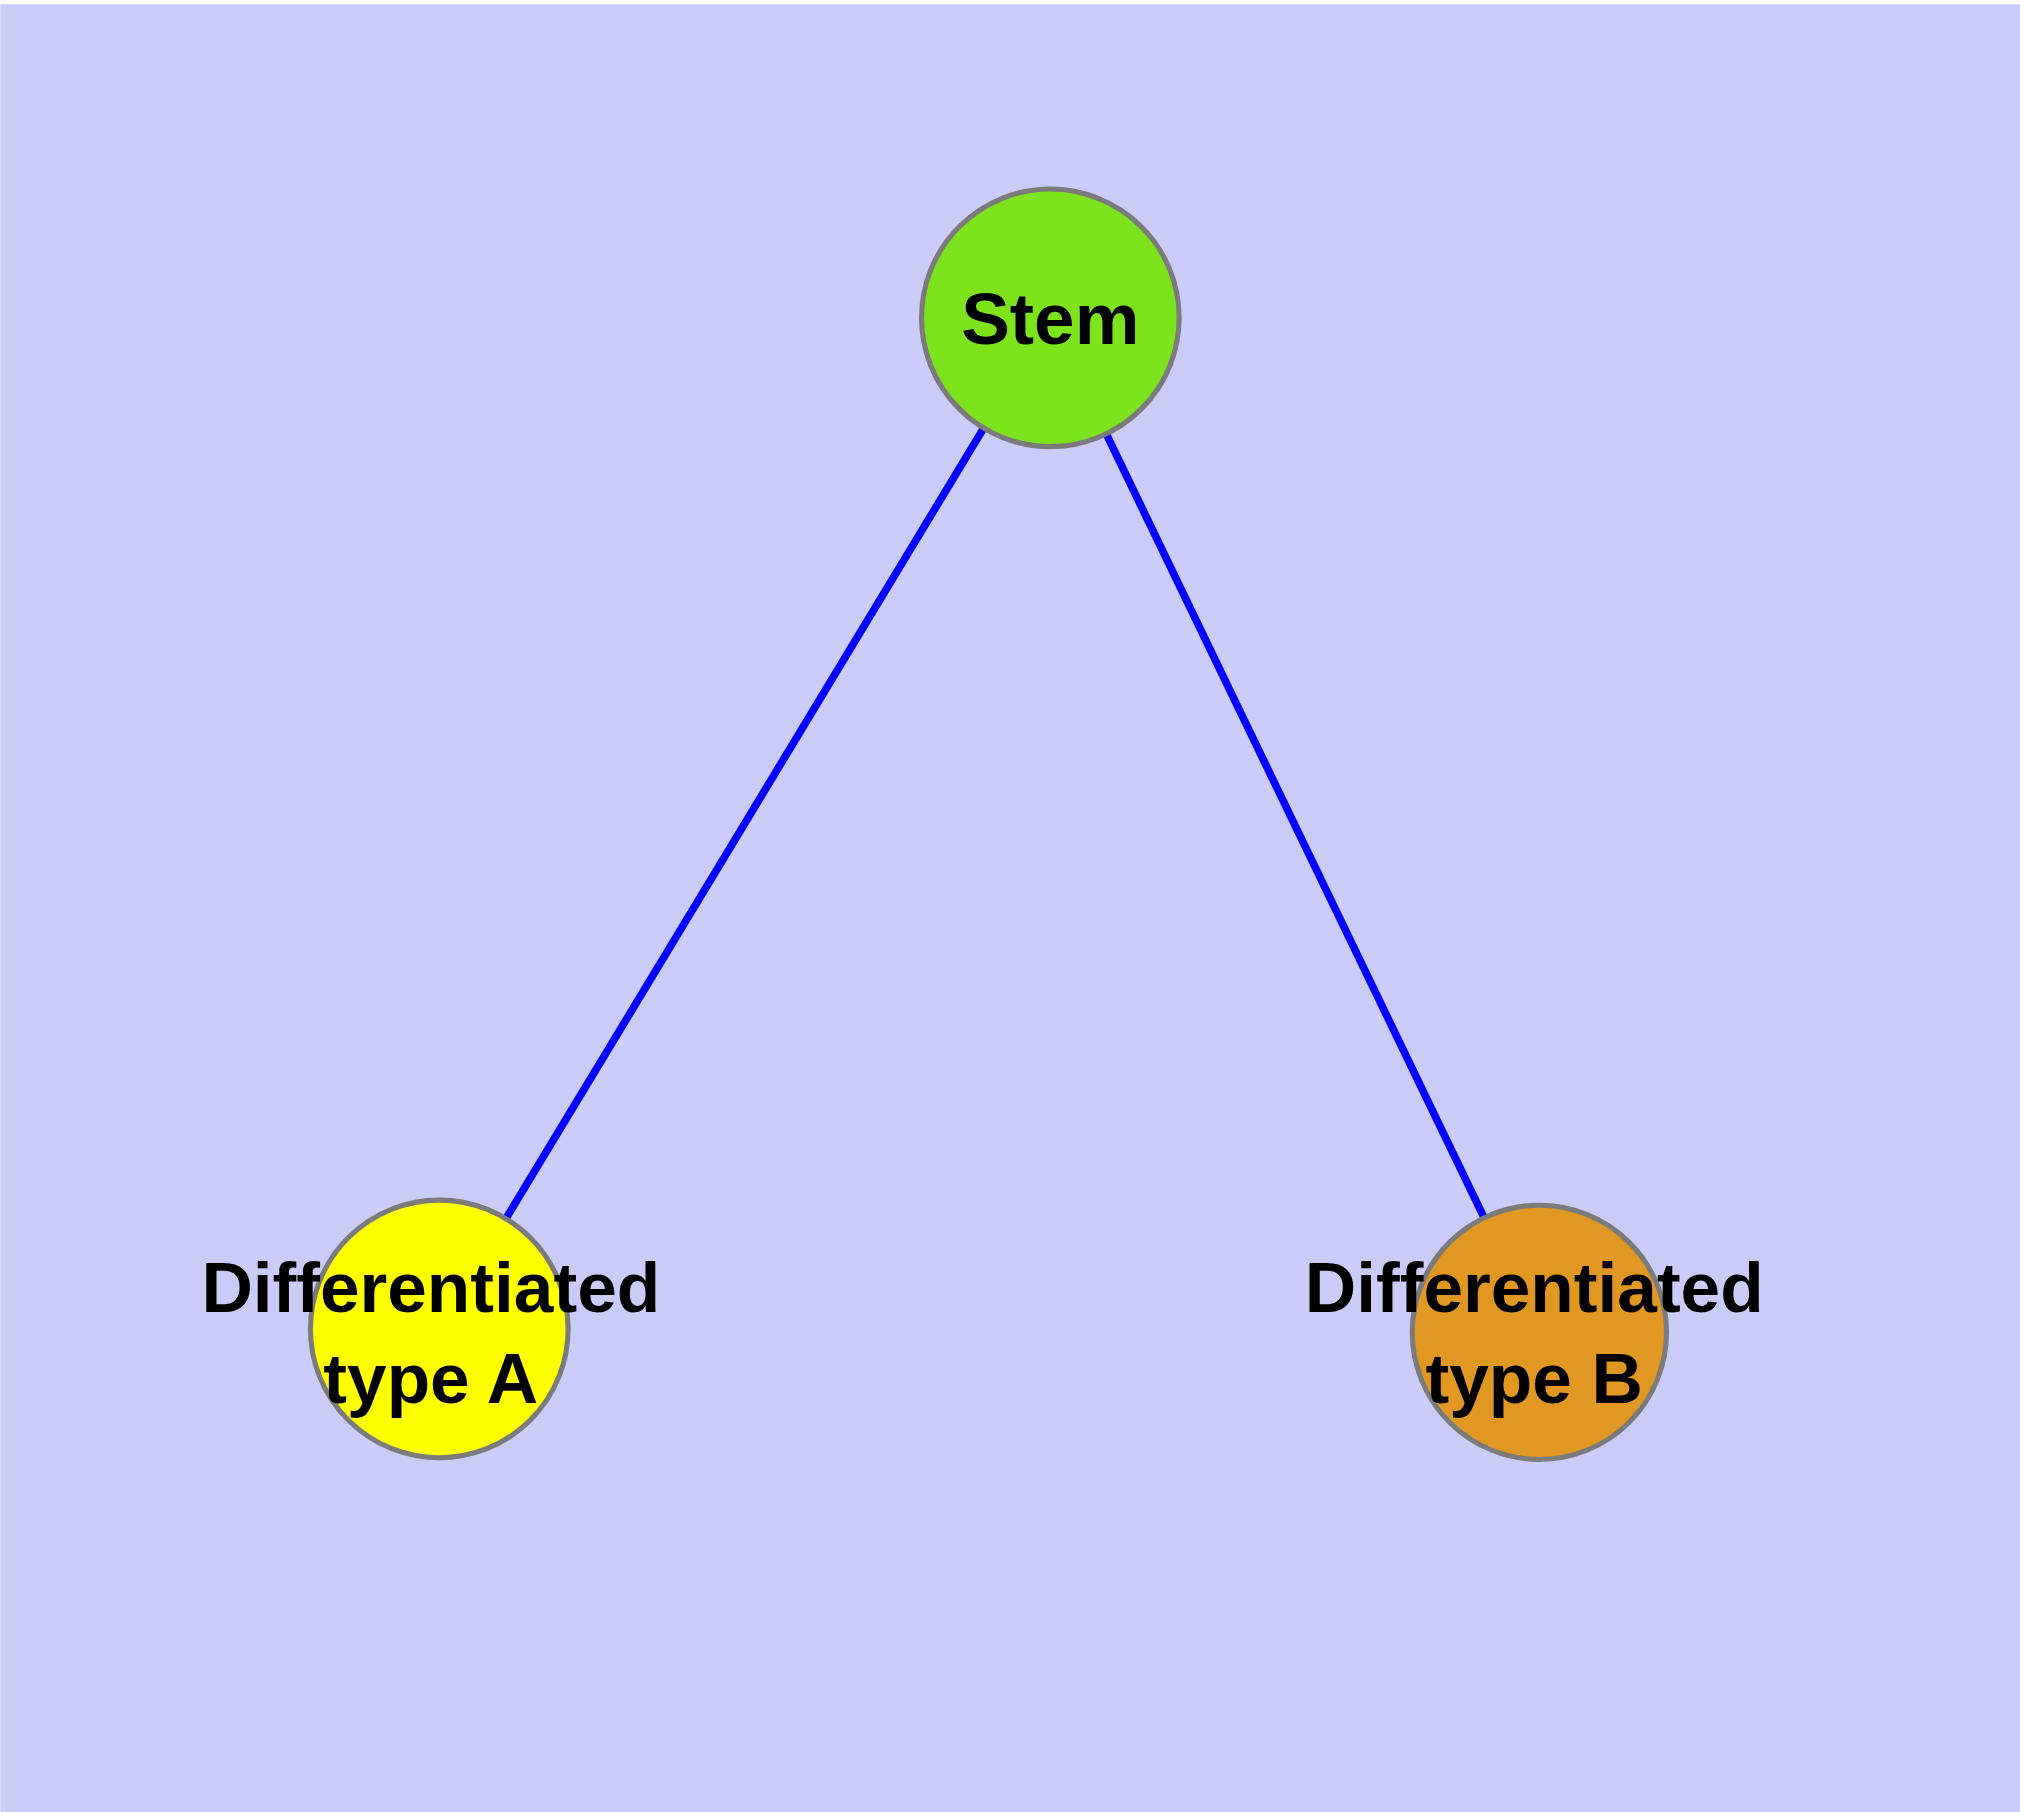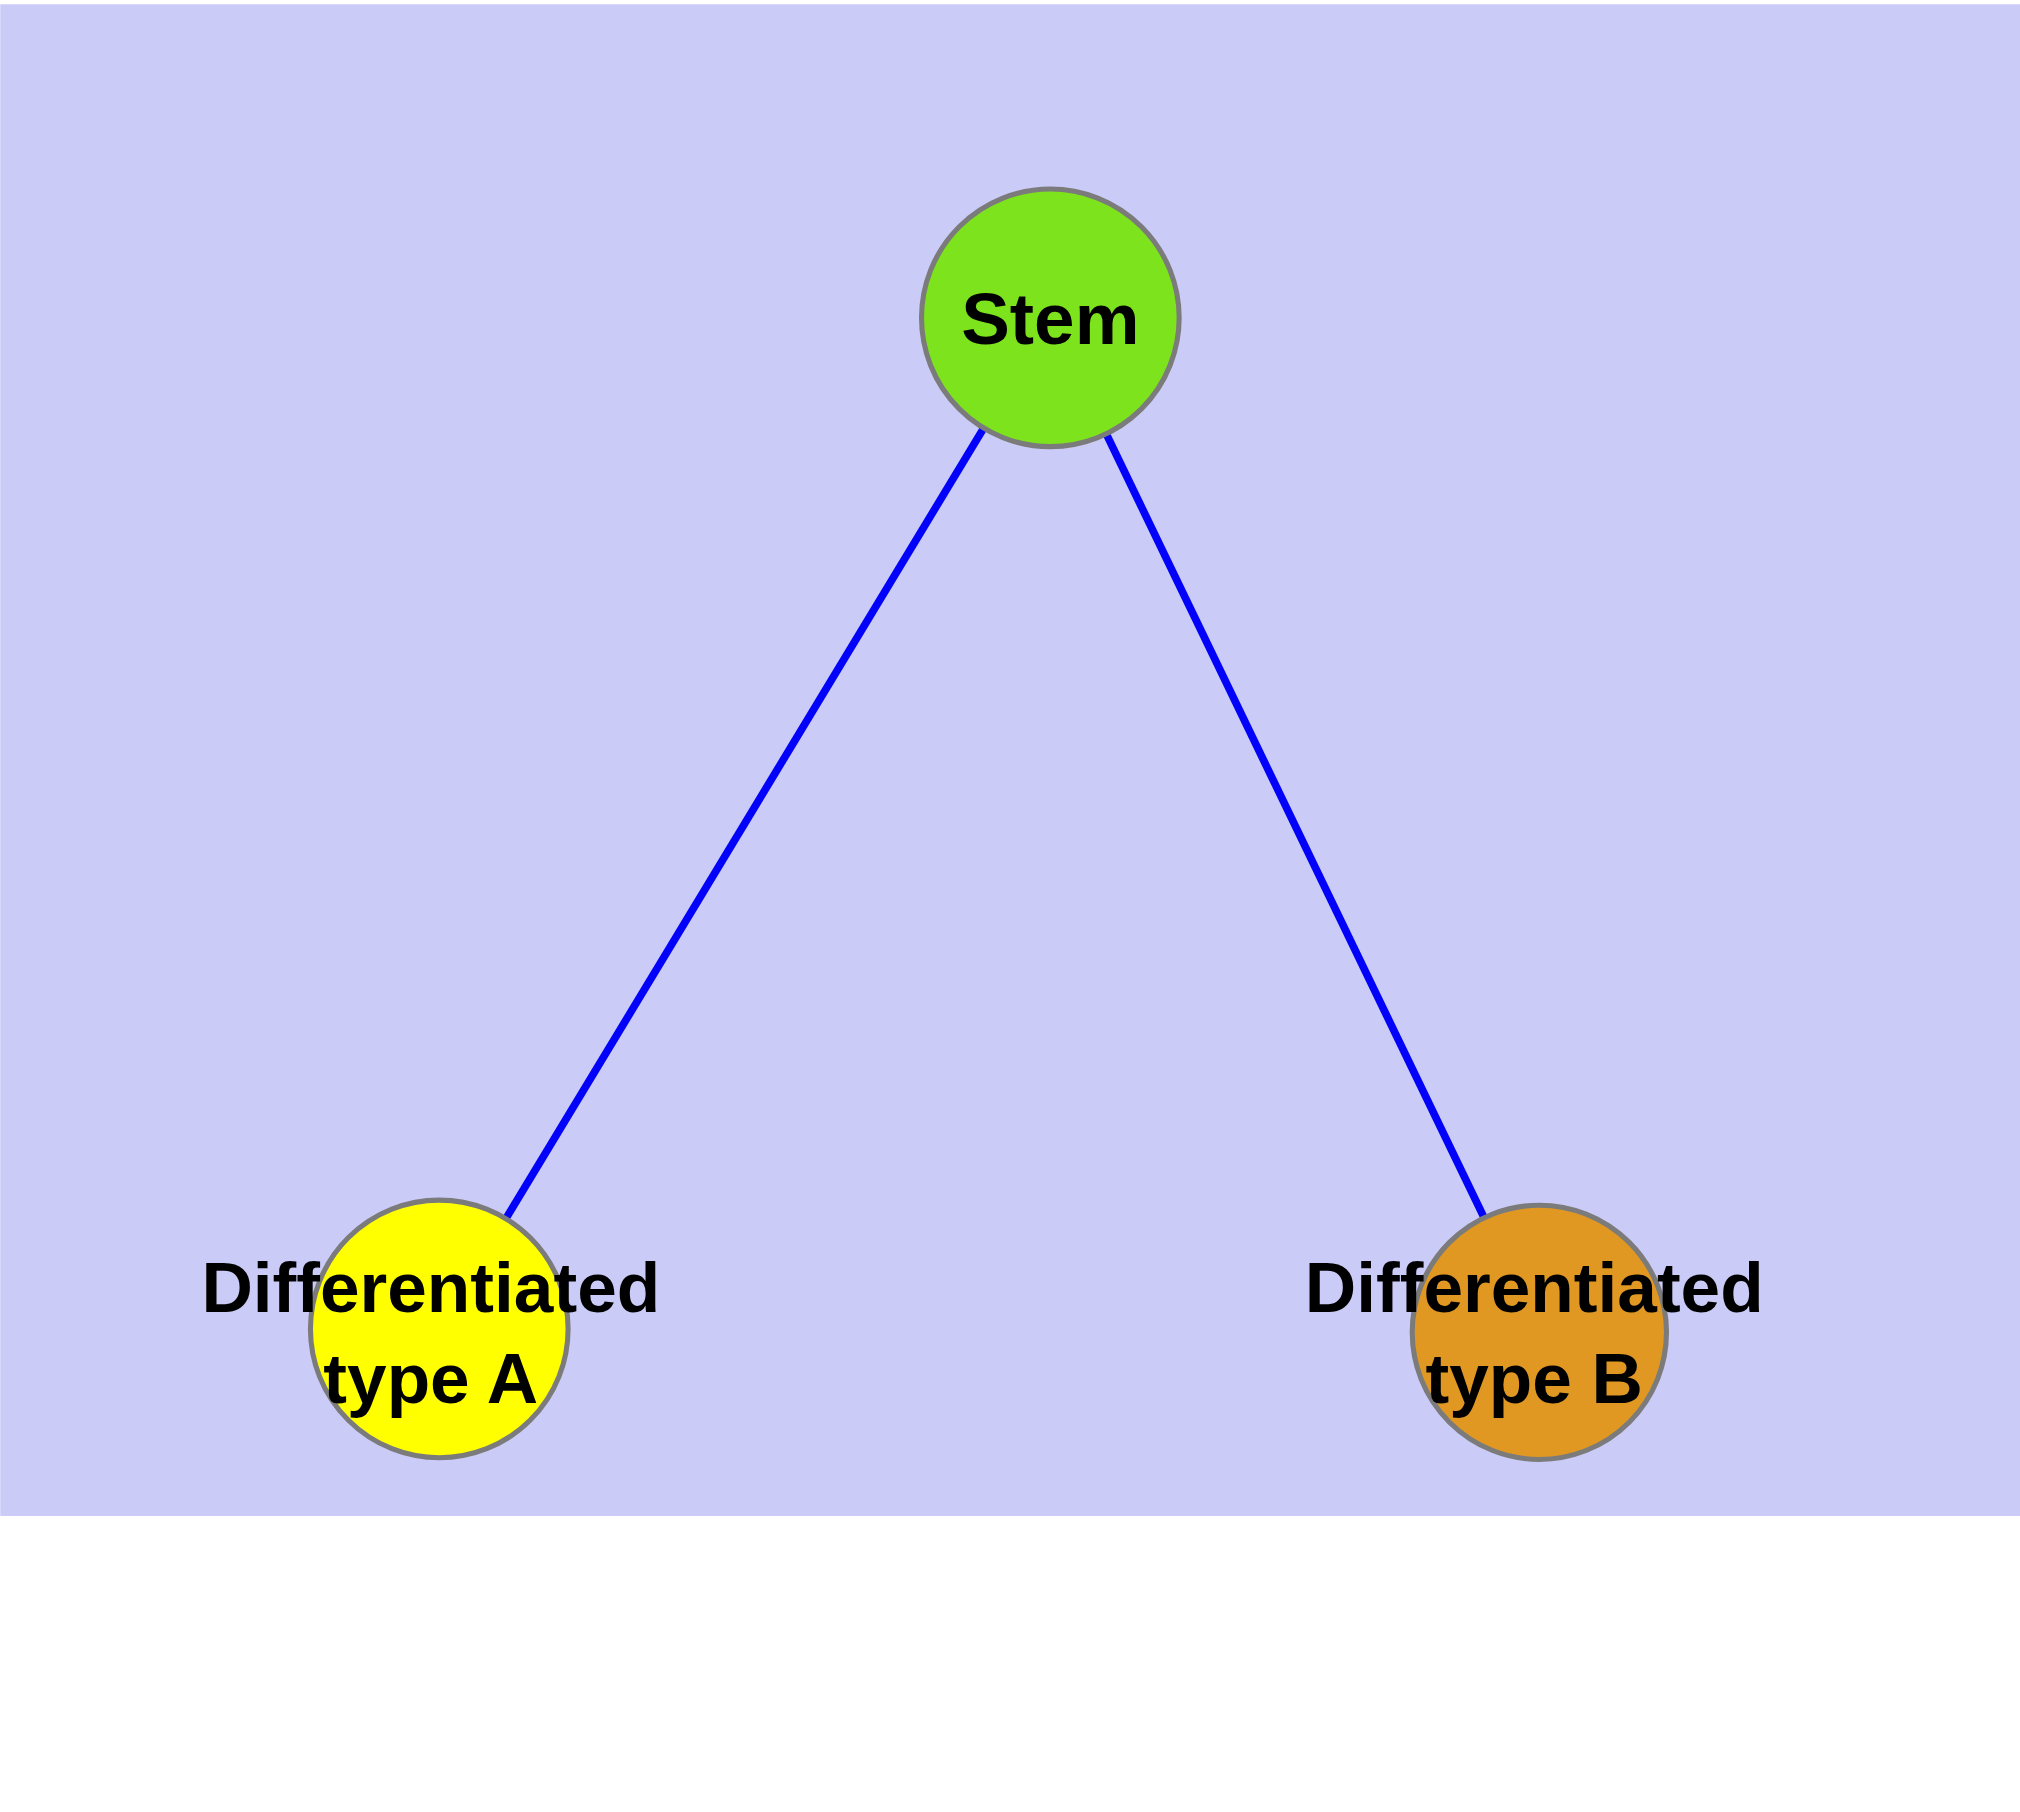--- a/index.html
+++ b/index.html
@@ -2,21 +2,21 @@
 <html style="font-size:13.6px"><head>
 <meta charset="utf-8">
 <style>
   html, body {
     margin: 0;
     padding: 0;
     background: #ffffff;
   }
   .stage {
     width: 2021px;
-    height: 1516px;
+    height: 1812px;
     position: relative;
   }
   svg { display: block; }
   .node {
     stroke: #7b7b7b;
     stroke-width: 6;
   }
   .edge {
     stroke-width: 9;
     fill: none;

